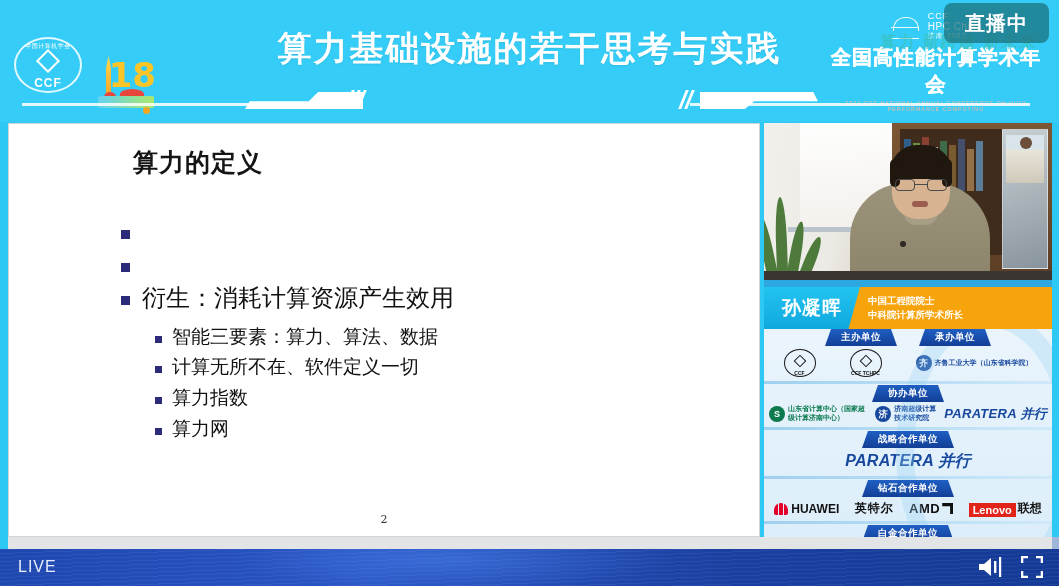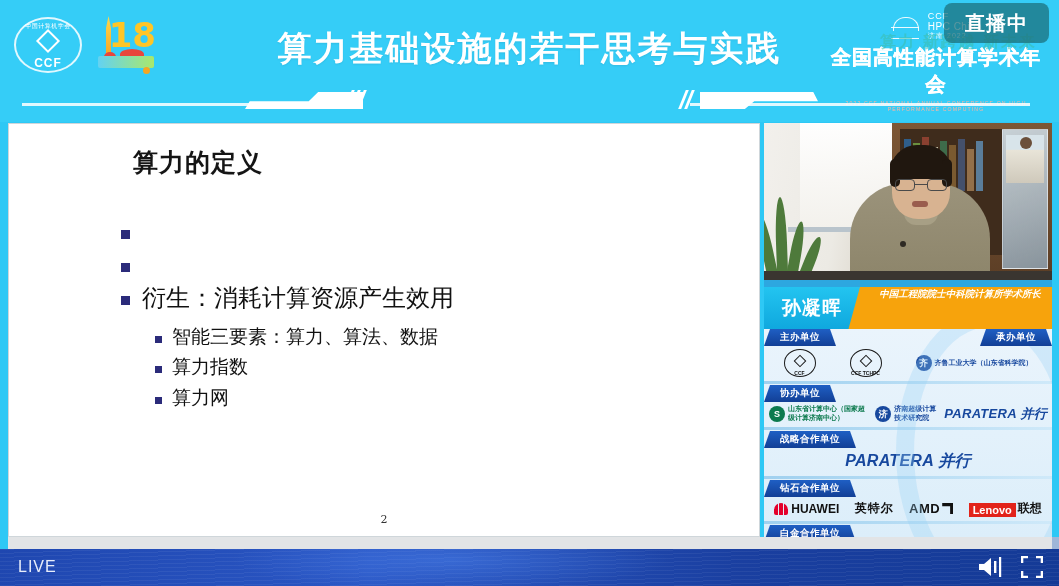--- a/index.html
+++ b/index.html
@@ -34,21 +34,21 @@
   }
   .ccf-logo .cn-text {
     position:absolute; top:5px; left:0; width:100%;
     text-align:center; font-size:6px; color:#fff; letter-spacing:.5px;
   }
   .ccf-logo .ccf-text {
     position:absolute; bottom:3px; left:0; width:100%;
     text-align:center; font-size:12px; font-weight:bold; color:#fff;
     letter-spacing:1px;
   }
-  .anniv-logo { width:62px; height:62px; position:relative; }
+  .anniv-logo { width:62px; height:62px; position:relative;margin-top:40px; }
   .anniv-logo .num {
     position:absolute; right:2px; top:4px;
     font-size:34px; font-weight:bold; color:#ffc526;
     font-family:"DejaVu Sans",sans-serif; line-height:1;
   }
   .anniv-logo .spire {
     position:absolute; left:10px; top:2px; width:5px; height:40px;
     background:linear-gradient(#ffd84d,#f5a623);
     clip-path:polygon(50% 0,100% 30%,100% 100%,0 100%,0 30%);
   }
@@ -324,39 +324,39 @@
   #speaker-name-wrap {
     position:relative; width:96px; height:42px;
     background:linear-gradient(180deg,#23c4f0,#0fa8de);
     clip-path:polygon(0 0,100% 0,88% 100%,0 100%);
     display:flex; align-items:center; justify-content:center;
   }
   #speaker-name {
     font-size:19px; font-weight:bold; color:#ffffff; letter-spacing:1px;
   }
   #speaker-titles {
-    flex:1; display:flex; flex-direction:row; justify-content:center;
-    padding-left:8px; color:#ffffff;font-style:italic;
+    flex:1; display:flex; flex-direction:column; justify-content:center;
+    padding-left:8px; color:#ffffff;
   }
   #speaker-titles span { font-size:9.5px; line-height:1.45; font-weight:bold; }
 
   
   #sponsors {
     position:relative; width:288px; height:208px;
     background:linear-gradient(180deg,#eaf4fc,#dceefa);
     overflow:hidden;
   }
   #sponsors::after{
     content:""; position:absolute; right:-30px; top:-20px;
     width:150px; height:250px; border-radius:50%;
     border:18px solid rgba(150,210,245,.30);
     pointer-events:none;
   }
   .sp-band { position:relative; }
-  .sp-heads { display:flex; justify-content:space-between; gap:22px; }
+  .sp-heads { display:flex; justify-content:center; gap:22px; }
   .sp-tag {
     position:relative; z-index:2;
     background:linear-gradient(180deg,#1f5fc4,#123f96);
     color:#ffffff; font-size:9.5px; font-weight:bold;
     padding:2px 16px; letter-spacing:.5px;
     clip-path:polygon(6px 0,calc(100% - 6px) 0,100% 100%,0 100%);
     text-align:center;
   }
   .sp-row {
     display:flex; align-items:center; justify-content:space-around;
@@ -527,20 +527,24 @@
 
     <div class="bullet-l1">
       <span class="marker"></span>
       <span class="txt"><span>衍生：</span><span>消耗计算资源产生效用</span></span>
     </div>
 
     <div id="sub-bullets">
       <div class="bullet-l2">
         <span class="marker"></span>
         <span class="txt">智能三要素：算力、算法、数据</span>
+      </div>
+      <div class="bullet-l2">
+        <span class="marker"></span>
+        <span class="txt">计算无所不在、软件定义一切</span>
       </div>
       <div class="bullet-l2">
         <span class="marker"></span>
         <span class="txt">算力指数</span>
       </div>
       <div class="bullet-l2">
         <span class="marker"></span>
         <span class="txt">算力网</span>
       </div>
     </div>

